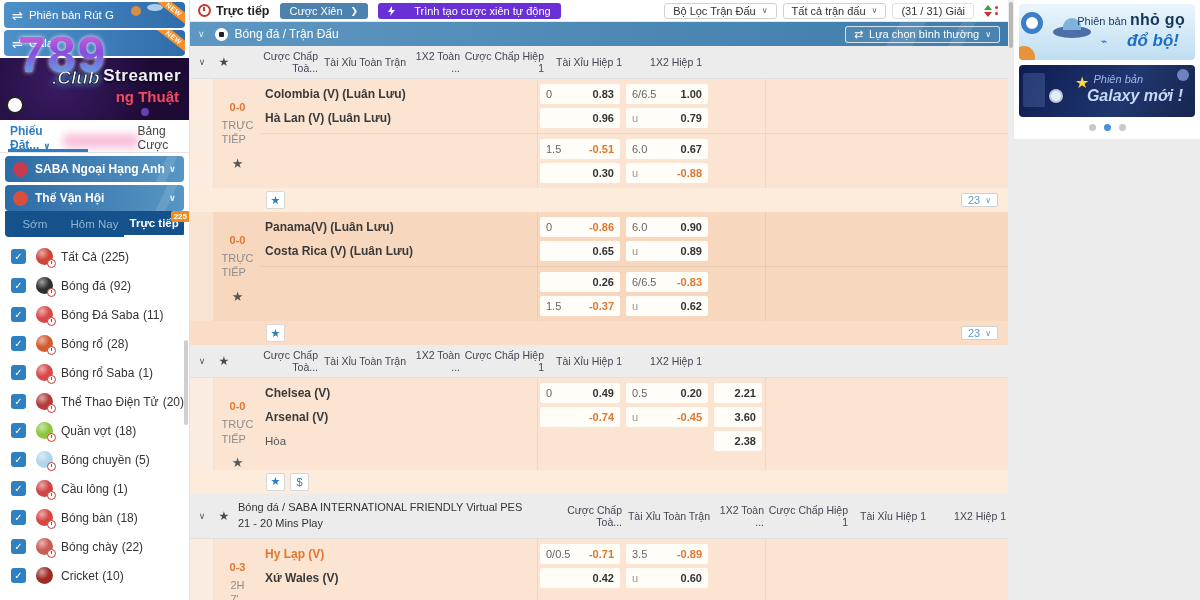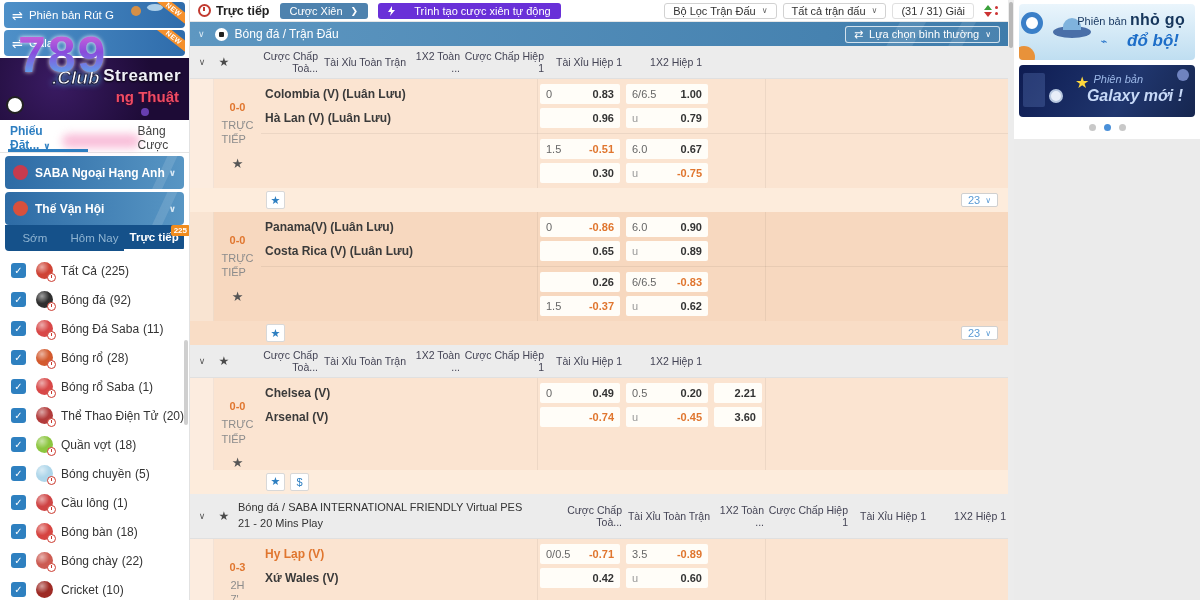--- a/index.html
+++ b/index.html
@@ -27,21 +27,21 @@
     background:linear-gradient(180deg,#e86bd8,#8a4bdc 45%,#4bc8f0); -webkit-background-clip:text; background-clip:text;
     color:transparent; filter:drop-shadow(0 0 2px rgba(255,255,255,.9)); }
   .logo789 .nclub { display:block; margin-top:-12px; margin-left:34px; font-size:19px; font-style:italic; font-weight:900;
     color:#fff; -webkit-text-stroke:1px #1c1c3c; text-shadow:0 0 6px #4bc8f0; }
   .bs-tabs { position:relative; height:33px; background:#fff; border-bottom:1px solid #e4e4e4; display:flex; align-items:flex-end; }
   .bs-tab1 { color:#2e7fc1; font-weight:bold; font-size:12px; margin-left:10px; }
   .bs-tab1 .chev { font-size:9px; margin-left:4px; }
   .bs-underline { position:absolute; left:8px; bottom:0; width:80px; height:3px; background:#2e7fc1; }
   .bs-blur { position:absolute; left:62px; top:14px; width:78px; height:14px; background:#f7a8cc; filter:blur(4px); opacity:.75; border-radius:7px;}
   .bs-tab2 { color:#444; font-size:12px; margin-left:64px; position:relative; z-index:2;}
-  .acc { margin:3px 5px 0 5px; height:33px; border-radius:4px; background:linear-gradient(90deg,#2d6ba5,#5896c4);
+  .acc { margin:3px 5px 0 5px; height:26px; border-radius:4px; background:linear-gradient(90deg,#2d6ba5,#5896c4);
     display:flex; align-items:center; color:#fff; font-weight:bold; font-size:12px; padding:0 8px; position:relative; overflow:hidden;}
   .acc .stripe{position:absolute;right:14px;top:-4px;width:10px;height:40px;background:rgba(255,255,255,.12);transform:skewX(-25deg);}
   .acc-ico { width:15px; height:15px; border-radius:50%; margin-right:7px; flex:none; }
   .acc .achev { margin-left:auto; font-size:9px; color:#d8e8f4; }
   .subtabs { margin:0 5px; height:26px; background:#15518a; border-radius:0 0 4px 4px; display:flex; align-items:stretch; }
   .subtab { flex:1; display:flex; align-items:center; justify-content:center; font-size:11.5px; color:#8fb4d2; position:relative; }
   .subtab.active { color:#fff; font-weight:bold; border-bottom:2px solid #fff; }
   .subtab .badge { position:absolute; top:0px; right:-6px; background:#f08c1e; color:#fff; font-size:8px; font-weight:bold;
     padding:1px 3px; border-radius:2px; z-index:3;}
   .sports { padding-top:5px; }
@@ -448,21 +448,21 @@
               <span class="c-team"></span>
               <span class="ocell w-hdp">
                 <span class="odds-box">
                   <span class="hv"></span>
                   <span class="ov">0.30</span>
                 </span>
               </span>
               <span class="ocell w-ou">
                 <span class="odds-box">
                   <span class="hv under">u</span>
-                  <span class="ov neg">-0.75</span>
+                  <span class="ov neg">-0.88</span>
                 </span>
               </span>
               <span class="ocell w-x12"></span>
               <span class="ocell w-h1a"></span>
               <span class="ocell w-h1b"></span>
               <span class="ocell w-h1c"></span>
             </div>
           </div>
         </div>
         <div class="match-footer foot-light">
@@ -619,20 +619,33 @@
               </span>
               <span class="ocell w-ou">
                 <span class="odds-box">
                   <span class="hv under">u</span>
                   <span class="ov neg">-0.45</span>
                 </span>
               </span>
               <span class="ocell w-x12">
                 <span class="odds-box single">
                   <span class="ov">3.60</span>
+                </span>
+              </span>
+              <span class="ocell w-h1a"></span>
+              <span class="ocell w-h1b"></span>
+              <span class="ocell w-h1c"></span>
+            </div>
+            <div class="mrow">
+              <span class="c-team muted">Hòa</span>
+              <span class="ocell w-hdp"></span>
+              <span class="ocell w-ou"></span>
+              <span class="ocell w-x12">
+                <span class="odds-box single">
+                  <span class="ov">2.38</span>
                 </span>
               </span>
               <span class="ocell w-h1a"></span>
               <span class="ocell w-h1b"></span>
               <span class="ocell w-h1c"></span>
             </div>
           </div>
         </div>
         <div class="match-footer foot-light">
           <span class="mini-btn">★</span>

